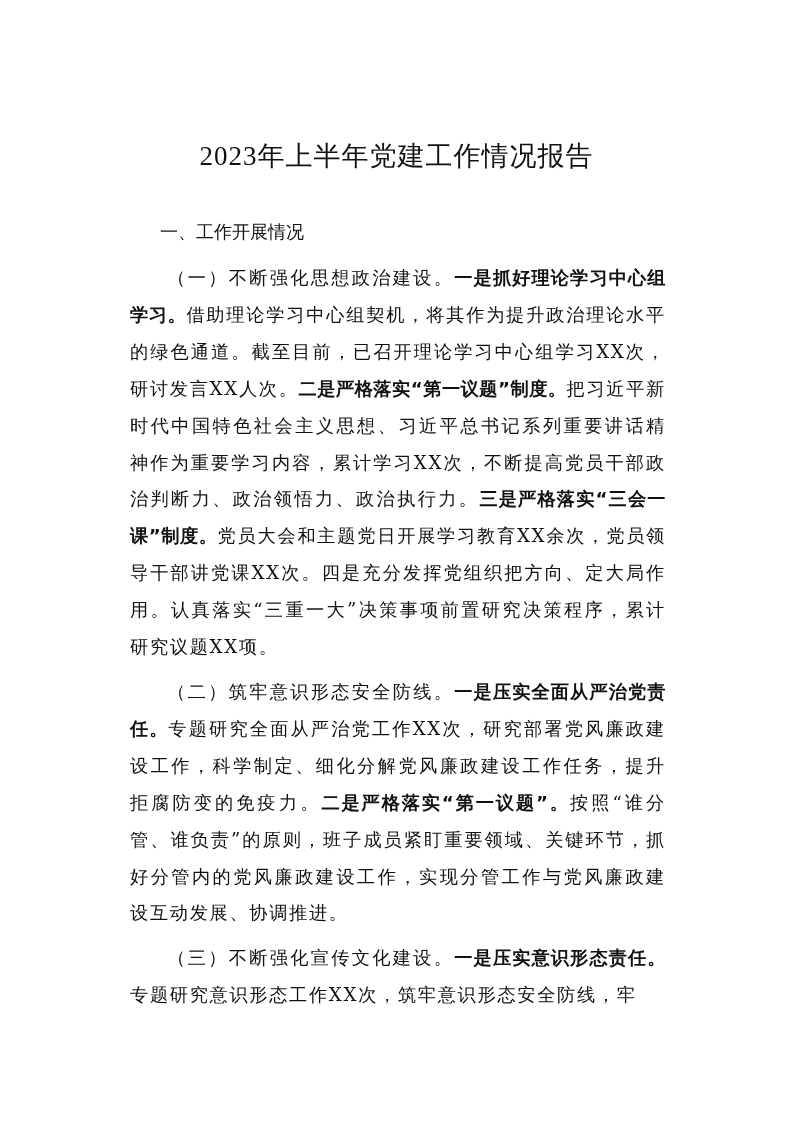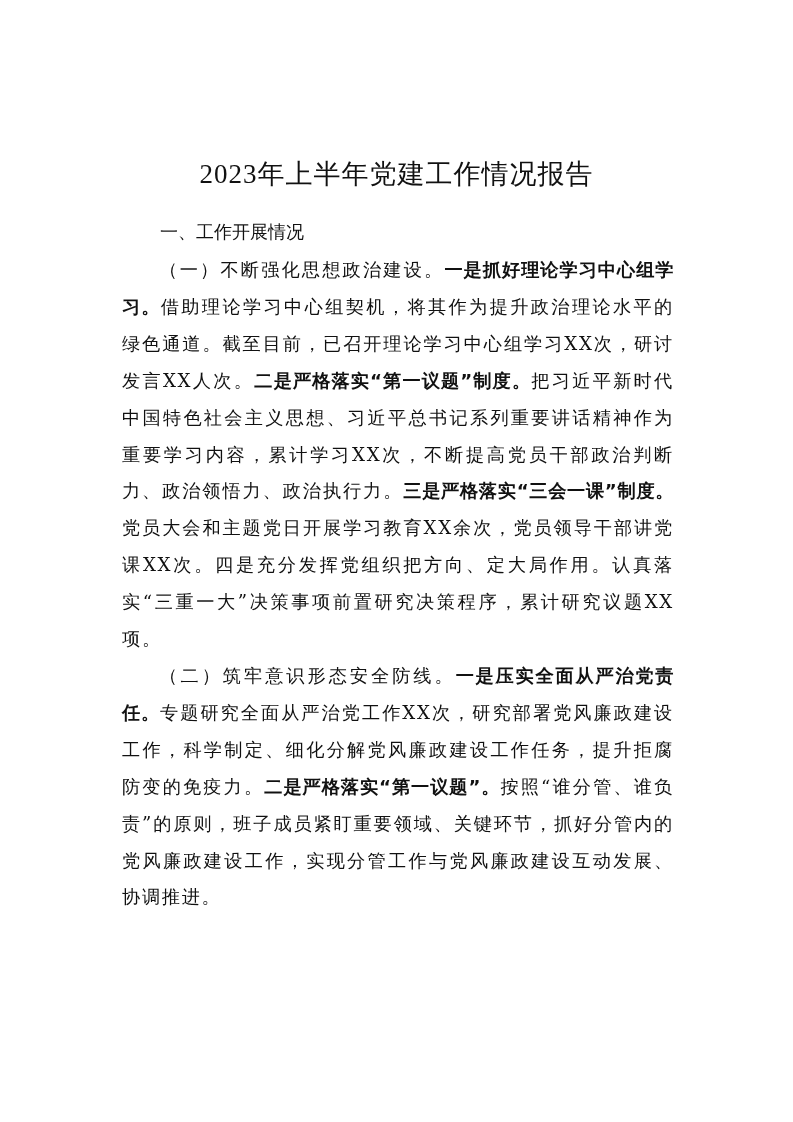--- a/index.html
+++ b/index.html
@@ -1,34 +1,37 @@
 <!DOCTYPE html>
 <html><head>
 <meta charset="utf-8">
 <style>
   html, body { margin: 0; padding: 0; background: #ffffff; }
   body { width: 793px; height: 1122px; position: relative; overflow: hidden;
          font-family: "DejaVu Serif", "Liberation Serif", serif; color: #111; }
   .page { position: absolute; left: 0; top: 0; width: 793px; height: 1122px; background: #fff; }
-  .title { position: absolute; top: 156px; left: 0; width: 793px; text-align: center;
+  .title { position: absolute; top: 138px; left: 0; width: 793px; text-align: center;
            font-size: 27px; letter-spacing: 1px; font-family: "Liberation Serif", "DejaVu Serif", serif; font-weight: normal; }
   .h1 { position: absolute; top: 220px; left: 160px; font-size: 18px;
         font-family: "DejaVu Sans", "Liberation Sans", sans-serif; font-weight: normal; }
   .body { position: absolute; top: 252px; left: 122px; width: 552px; font-size: 18.2px;
           line-height: 36.9px; text-align: justify; text-align-last: left; }
-  .body p { margin: 0; text-indent: 2.05em; letter-spacing: 1.7px; }
+  .body p { margin: 8px; text-indent: 2.05em; letter-spacing: 1.7px; }
   .body b { font-family: "DejaVu Sans", "Liberation Sans", sans-serif; font-weight: bold; letter-spacing: 0.5px; }
 </style>
 </head>
 <body>
 
 <div class="page">
   <div class="title">2023年上半年党建工作情况报告</div>
   <div class="h1">一、工作开展情况</div>
   <div class="body">
     <p>
       <span>（一）不断强化思想政治建设。</span><b>一是抓好理论学习中心组学习。</b><span>借助理论学习中心组契机，将其作为提升政治理论水平的绿色通道。截至目前，已召开理论学习中心组学习XX次，研讨发言XX人次。</span><b>二是严格落实“第一议题”制度。</b><span>把习近平新时代中国特色社会主义思想、习近平总书记系列重要讲话精神作为重要学习内容，累计学习XX次，不断提高党员干部政治判断力、政治领悟力、政治执行力。</span><b>三是严格落实“三会一课”制度。</b><span>党员大会和主题党日开展学习教育XX余次，党员领导干部讲党课XX次。四是充分发挥党组织把方向、定大局作用。认真落实“三重一大”决策事项前置研究决策程序，累计研究议题XX项。</span>
     </p>
     <p>
       <span>（二）筑牢意识形态安全防线。</span><b>一是压实全面从严治党责任。</b><span>专题研究全面从严治党工作XX次，研究部署党风廉政建设工作，科学制定、细化分解党风廉政建设工作任务，提升拒腐防变的免疫力。</span><b>二是严格落实“第一议题”。</b><span>按照“谁分管、谁负责”的原则，班子成员紧盯重要领域、关键环节，抓好分管内的党风廉政建设工作，实现分管工作与党风廉政建设互动发展、协调推进。</span>
     </p>
+    <p>
+      <span>（三）不断强化宣传文化建设。</span><b>一是压实意识形态责任。</b><span>专题研究意识形态工作XX次，筑牢意识形态安全防线，牢</span>
+    </p>
   </div>
 </div>
 
 </body></html>

